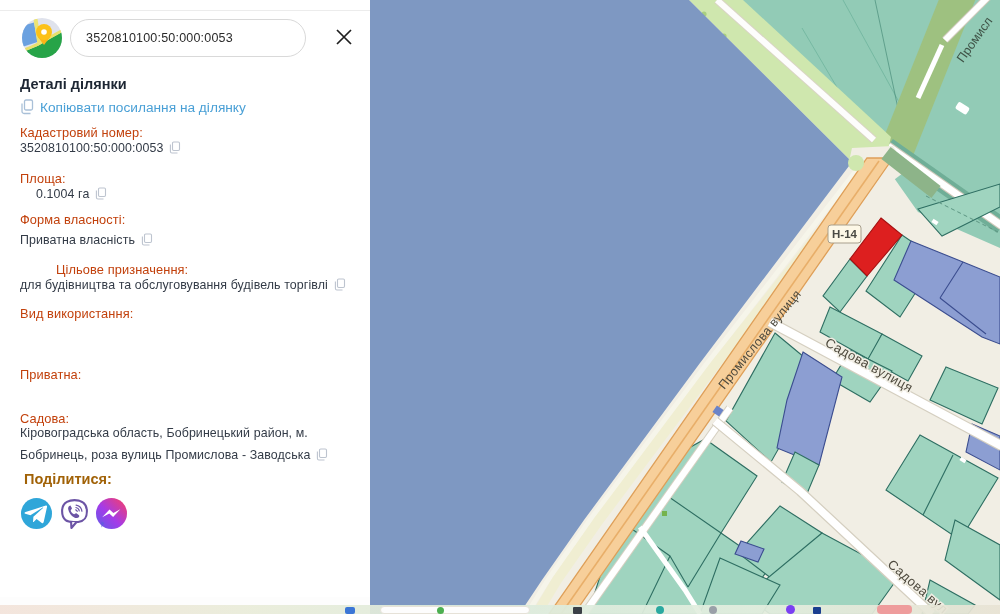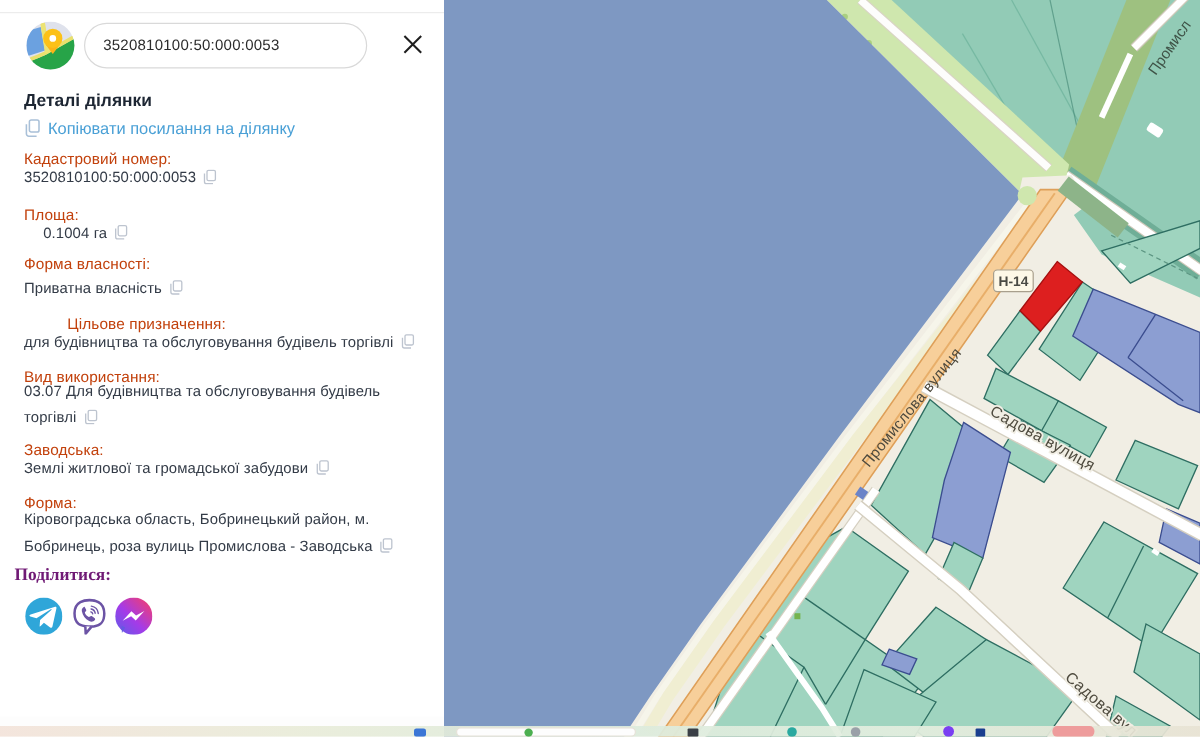--- a/index.html
+++ b/index.html
@@ -177,38 +177,30 @@
           <path d="M8.5,12 L3,12 a1.6,1.6 0 0 1 -1.6,-1.6 L1.4,3.5" fill="none" stroke="#bdc4cf" stroke-width="1.1"></path>
         </svg></div>
 
   <div class="abs lbl" style="left:20px;top:262px;margin-left:36px;">Цільове призначення:</div>
   <div class="abs val" style="left:20px;top:274px;text-align:center;">для будівництва та обслуговування будівель торгівлі<svg class="ci" width="12" height="13" viewBox="0 0 12 13">
           <rect x="3.5" y="1" width="7" height="8.5" rx="1.2" fill="none" stroke="#bdc4cf" stroke-width="1.1"></rect>
           <path d="M8.5,12 L3,12 a1.6,1.6 0 0 1 -1.6,-1.6 L1.4,3.5" fill="none" stroke="#bdc4cf" stroke-width="1.1"></path>
         </svg></div>
 
   <div class="abs lbl" style="left:20px;top:306px;text-align:right;">Вид використання:</div>
-  <div class="abs val" style="left:20px;top:315px;">03.07 Для будівництва та обслуговування будівель<br>торгівлі<svg class="ci" width="12" height="13" viewBox="0 0 12 13">
-          <rect x="3.5" y="1" width="7" height="8.5" rx="1.2" fill="none" stroke="#bdc4cf" stroke-width="1.1"></rect>
-          <path d="M8.5,12 L3,12 a1.6,1.6 0 0 1 -1.6,-1.6 L1.4,3.5" fill="none" stroke="#bdc4cf" stroke-width="1.1"></path>
-        </svg></div>
-
-  <div class="abs lbl" style="left:20px;top:367px;">Заводська:</div>
-  <div class="abs val" style="left:20px;top:379px;">Землі житлової та громадської забудови<svg class="ci" width="12" height="13" viewBox="0 0 12 13">
-          <rect x="3.5" y="1" width="7" height="8.5" rx="1.2" fill="none" stroke="#bdc4cf" stroke-width="1.1"></rect>
-          <path d="M8.5,12 L3,12 a1.6,1.6 0 0 1 -1.6,-1.6 L1.4,3.5" fill="none" stroke="#bdc4cf" stroke-width="1.1"></path>
-        </svg></div>
-
-  <div class="abs lbl" style="left:20px;top:411px;">Форма:</div>
+
+  <div class="abs lbl" style="left:20px;top:367px;">Приватна:</div>
+
+  <div class="abs lbl" style="left:20px;top:411px;">Садова:</div>
   <div class="abs val" style="left:20px;top:422px;">Кіровоградська область, Бобринецький район, м.<br>Бобринець, роза вулиць Промислова - Заводська<svg class="ci" width="12" height="13" viewBox="0 0 12 13">
           <rect x="3.5" y="1" width="7" height="8.5" rx="1.2" fill="none" stroke="#bdc4cf" stroke-width="1.1"></rect>
           <path d="M8.5,12 L3,12 a1.6,1.6 0 0 1 -1.6,-1.6 L1.4,3.5" fill="none" stroke="#bdc4cf" stroke-width="1.1"></path>
         </svg></div>
 
-  <div class="abs" style="left:12px;top:471px;font-size:14.5px;font-weight:bold;color:#701a75;font-family:Liberation Serif, serif;">Поділитися:</div>
+  <div class="abs" style="left:24px;top:471px;font-size:14.5px;font-weight:bold;color:#a16207;">Поділитися:</div>
 
   <svg class="abs" style="left:21px;top:498px;" width="31" height="31" viewBox="0 0 31 31">
     <circle cx="15.5" cy="15.5" r="15.5" fill="#2fa6d9"></circle>
     <path d="M24.9,7.6 c0.7,-0.3 1.4,0.3 1.1,1.4 l-3.3,15.1 c-0.25,1.05 -0.95,1.3 -1.9,0.8 l-5.2,-3.85 -2.5,2.45 c-0.3,0.3 -0.55,0.55 -1.1,0.55 l0.4,-5.3 9.6,-8.7 c0.45,-0.4 -0.1,-0.6 -0.7,-0.25 l-11.9,7.5 -5.1,-1.6 c-1.1,-0.35 -1.1,-1.1 0.25,-1.65 Z" fill="#fff"></path>
   </svg>
 
   <svg class="abs" style="left:59px;top:498px;" width="31" height="31" viewBox="0 0 31 31">
     <path d="M15.5,2.1 c3.6,0 12.4,0.9 12.4,11.2 0,7.7 -3.3,10 -8.7,10.7 l-4.5,0.1 -0.2,0 c-5.9,-0.25 -11.4,-1.5 -11.4,-11 C3.1,3 11.9,2.1 15.5,2.1 Z" fill="none" stroke="#6c54a5" stroke-width="2.1"></path>
     <path d="M12.1,23.9 L12.4,30 L17.3,24.2" fill="#fff" stroke="#6c54a5" stroke-width="2.1" stroke-linejoin="round"></path>
     <path d="M11.2,7.6 c-1.3,0.55 -2.4,1.85 -2,3.7 0.75,3.3 2.7,6.5 6.1,8.3 1.75,0.9 3.7,0.55 4.6,-0.65 0.55,-0.75 0.55,-1.5 -0.2,-2.05 l-2,-1.4 c-0.65,-0.45 -1.3,-0.2 -1.75,0.35 -0.35,0.4 -0.75,0.55 -1.3,0.2 -1.3,-0.75 -2.3,-1.75 -2.85,-3.15 -0.2,-0.55 0,-1 0.45,-1.3 0.55,-0.45 0.85,-1 0.45,-1.75 l-1,-1.9 C11.4,7.5 11.4,7.5 11.2,7.6 Z" fill="#6c54a5"></path>

